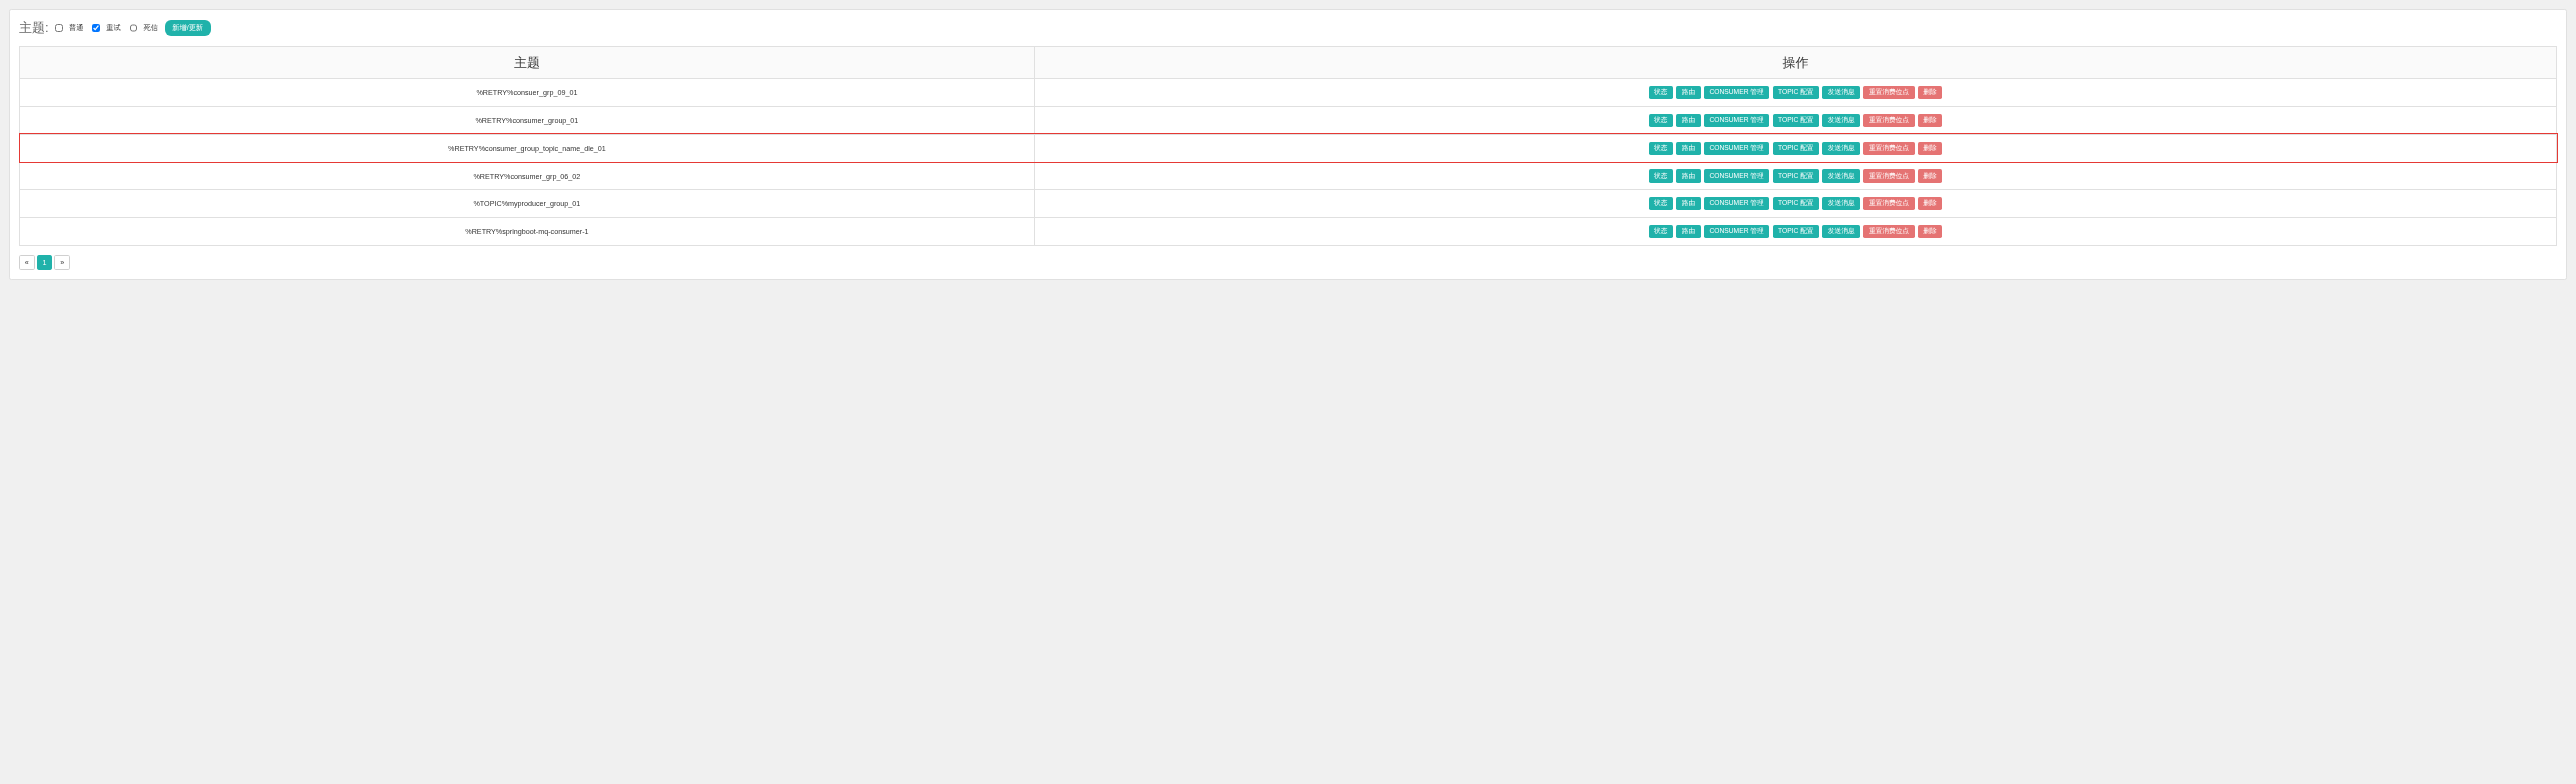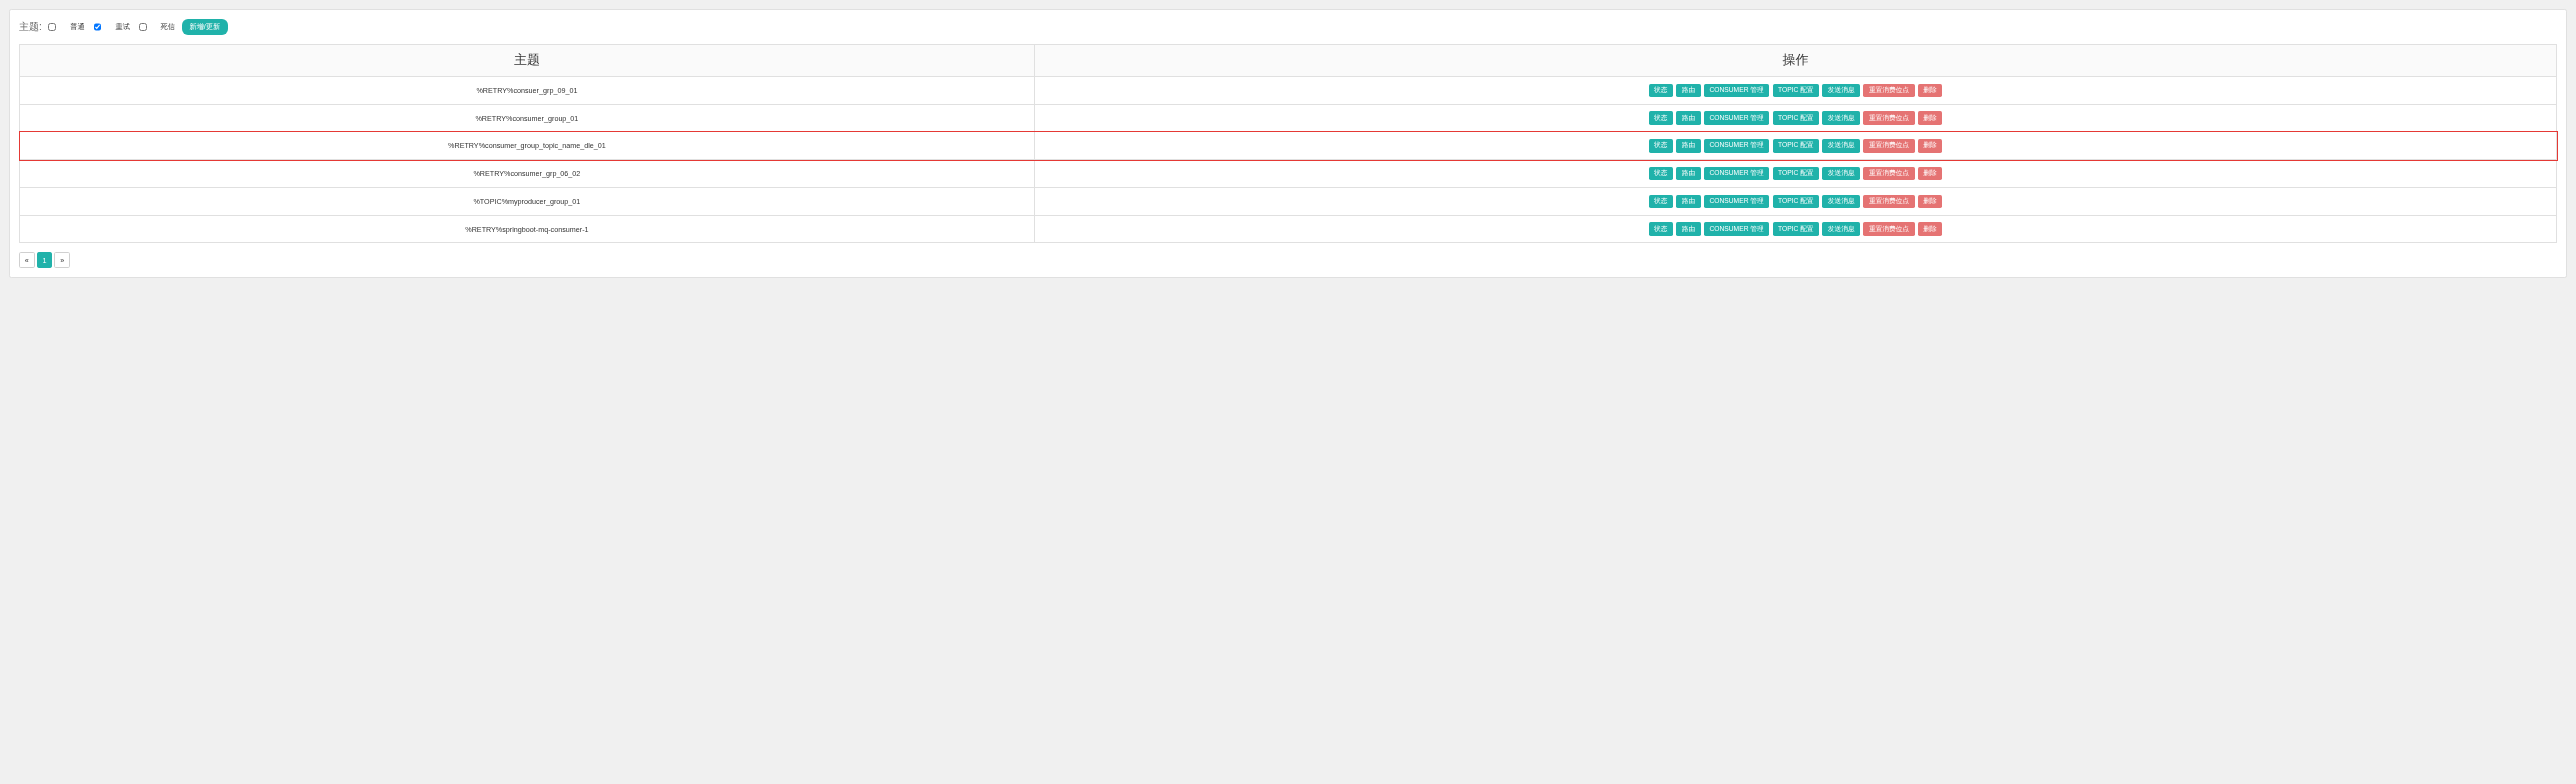--- a/index.html
+++ b/index.html
@@ -17,33 +17,33 @@
       padding: 9px;
     }
     .toolbar {
       display: flex;
       align-items: center;
       gap: 6.7px;
       margin-bottom: 9px;
       flex-wrap: wrap;
     }
     .toolbar-label {
-      font-size: 10px;
+      font-size: 13px;
       color: #666;
       white-space: nowrap;
     }
     .checkbox-group {
       display: flex;
       align-items: center;
       gap: 9px;
     }
     .checkbox-item {
       display: flex;
       align-items: center;
-      gap: 14px;
+      gap: 6px;
       cursor: pointer;
     }
     .checkbox-item input[type="checkbox"] {
       width: 7.8px;
       height: 7.8px;
       cursor: pointer;
     }
     .checkbox-label {
       font-size: 7.2px;
       color: #333;

